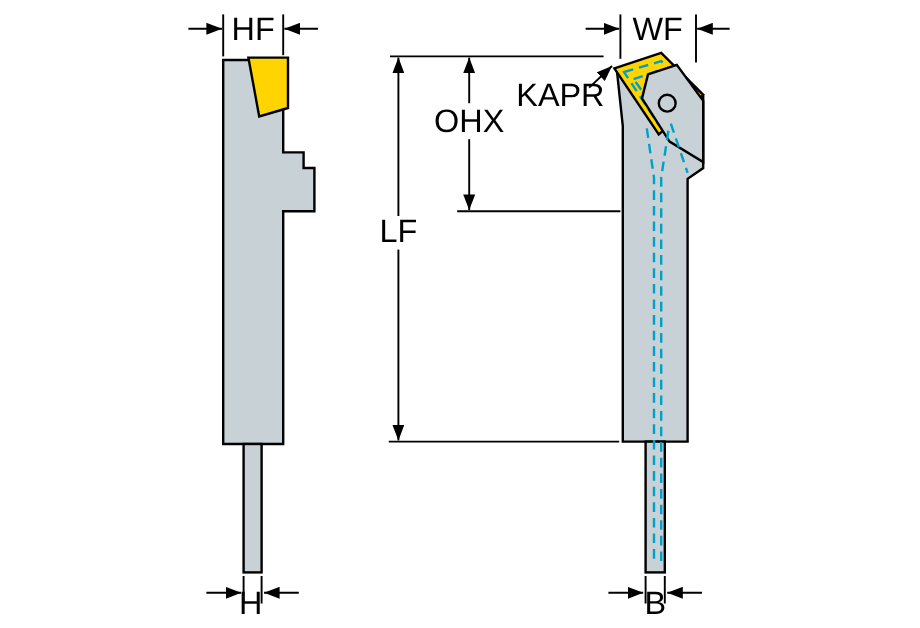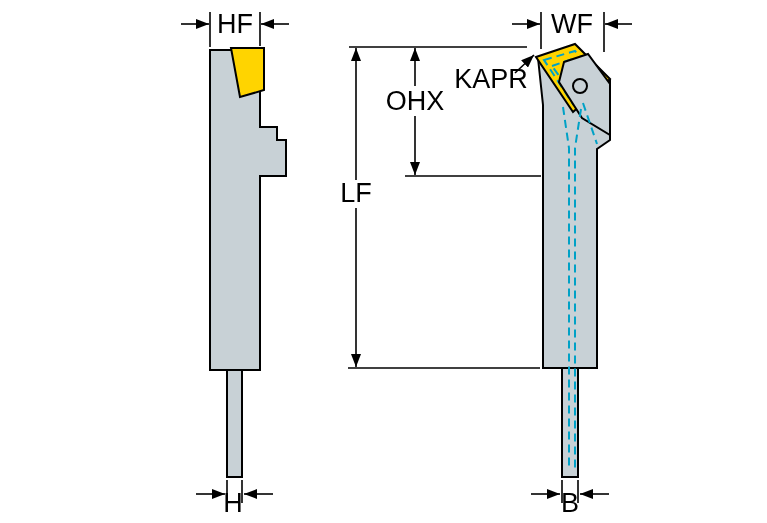--- a/index.html
+++ b/index.html
@@ -6,21 +6,20 @@
     margin: 0;
     padding: 0;
     background: #ffffff;
   }
   .stage {
     position: relative;
     width: 704px;
     height: 523px;
     background: #ffffff;
     overflow: hidden;
-    padding-left: 24px;
   }
   svg text {
     font-family: "Liberation Sans", sans-serif;
     font-size: 27px;
     fill: #000000;
   }
   .dim-line {
     stroke: #000000;
     stroke-width: 1.6;
     fill: none;

